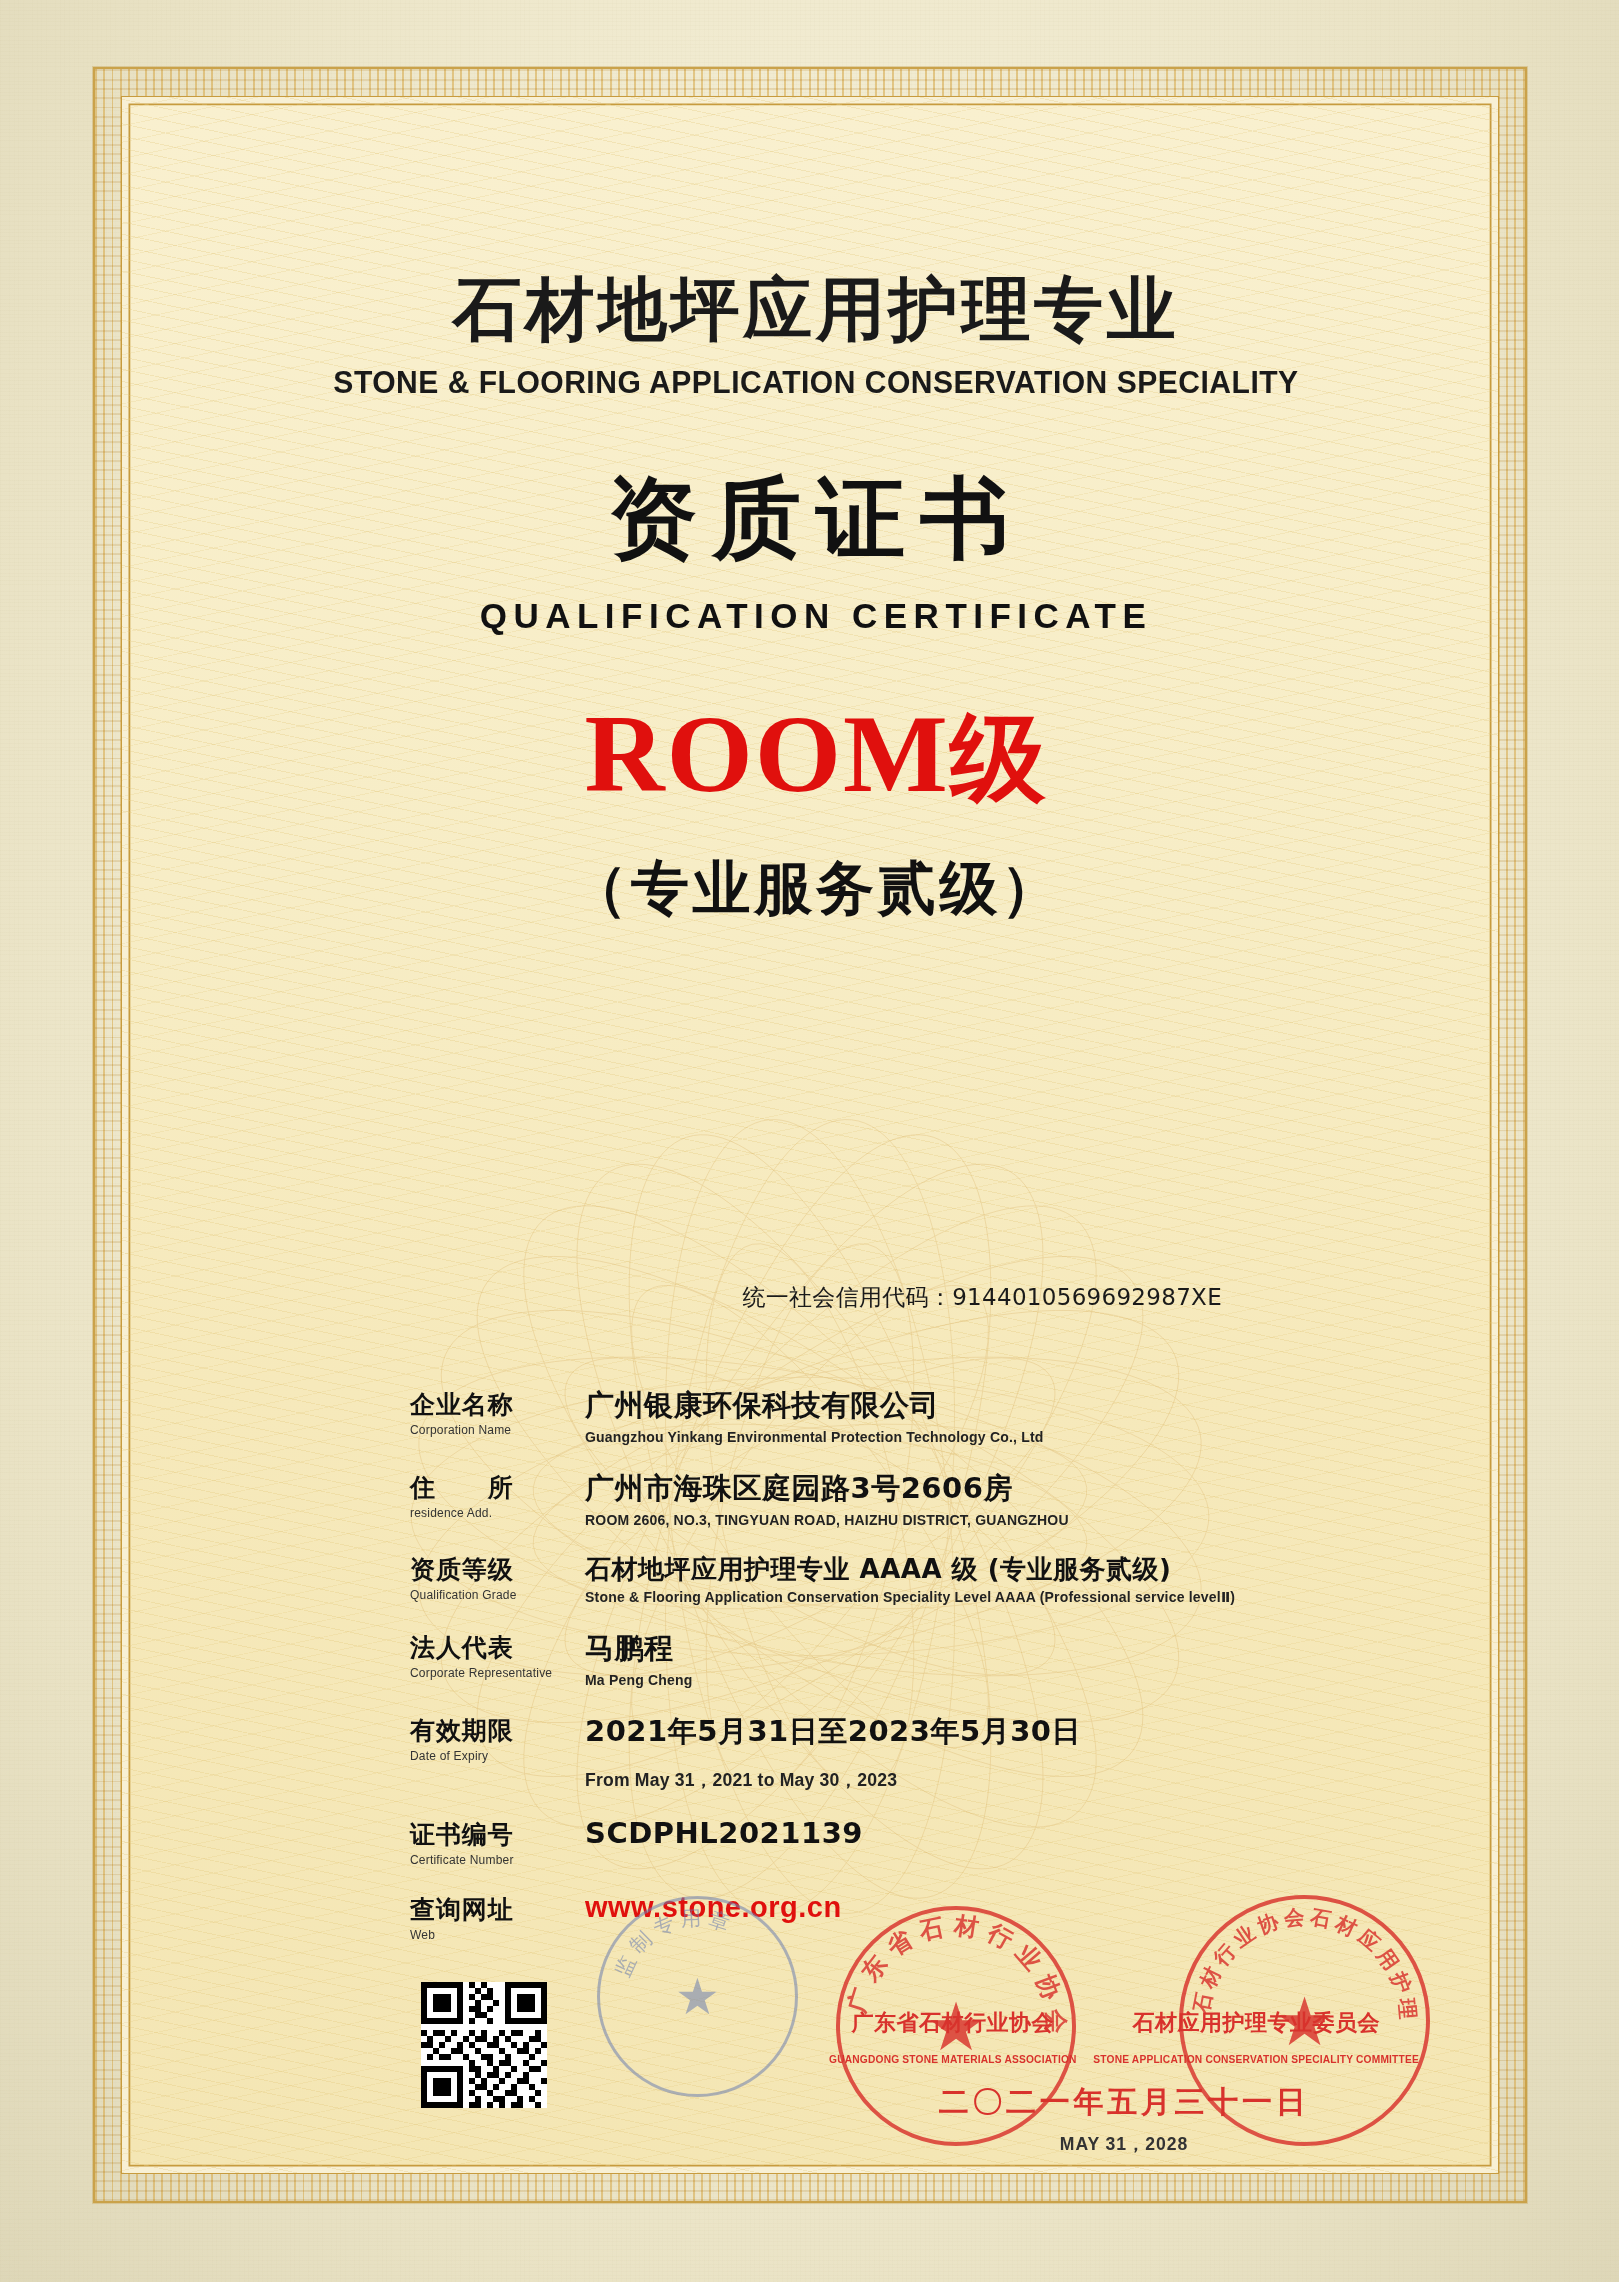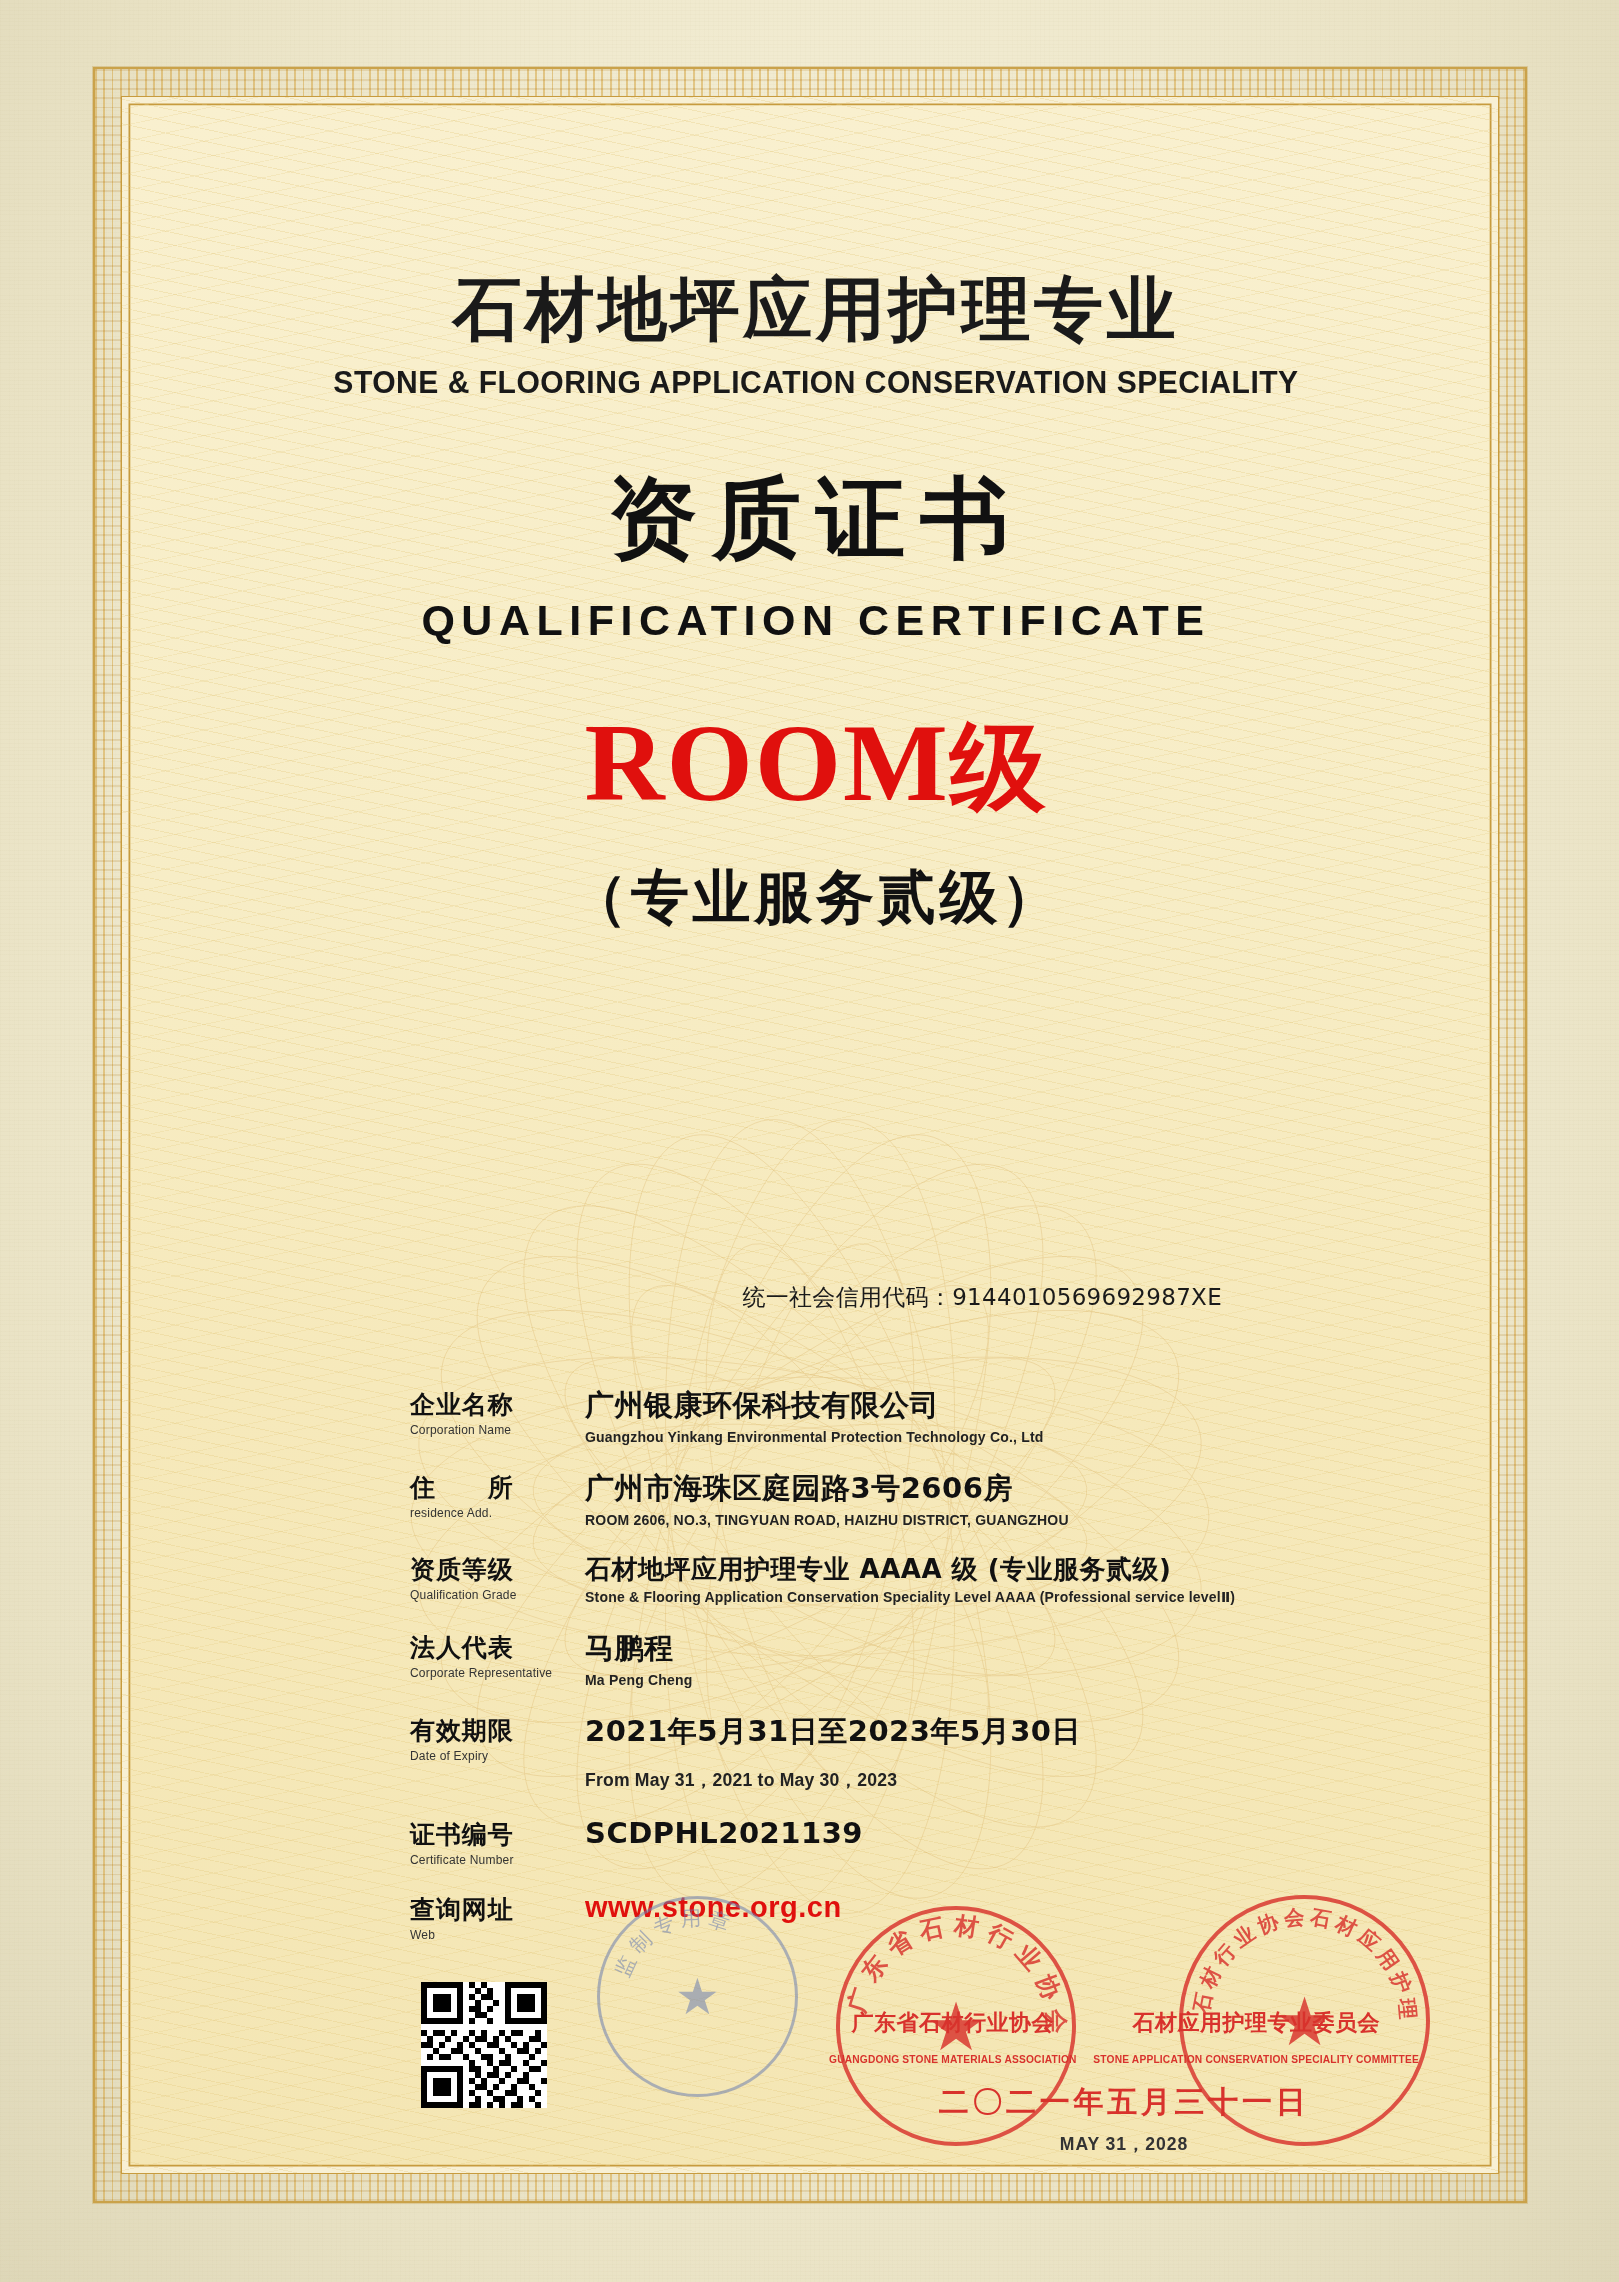--- a/index.html
+++ b/index.html
@@ -69,21 +69,21 @@
   }
   .en-title{
     margin-top:9.3px;font-size:31px;font-weight:bold;letter-spacing:0.5px;color:#1a1a1a;
     transform:scaleX(.97);
   }
   .cn-title2{
     margin-top:58px;font-size:89px;font-weight:bold;letter-spacing:15px;color:#111;
     font-family:"DejaVu Sans","Liberation Sans",sans-serif;
   }
   .en-title2{
-    margin-top:16.7px;font-size:43px;font-weight:bold;letter-spacing:6.5px;color:#111;
+    margin-top:16.7px;font-size:35px;font-weight:bold;letter-spacing:6.5px;color:#111;
   }
   .grade{
     margin-top:54px;font-size:111px;font-weight:bold;color:#e0100d;letter-spacing:1.9px;
     font-family:"Liberation Serif","DejaVu Serif",serif;
   }
   .grade .cn{font-family:"DejaVu Sans","Liberation Sans",sans-serif;font-size:96px;}
   .grade-sub{
     margin-top:25px;font-size:58px;font-weight:bold;color:#111;letter-spacing:3.7px;
     font-family:"DejaVu Sans","Liberation Sans",sans-serif;
   }

